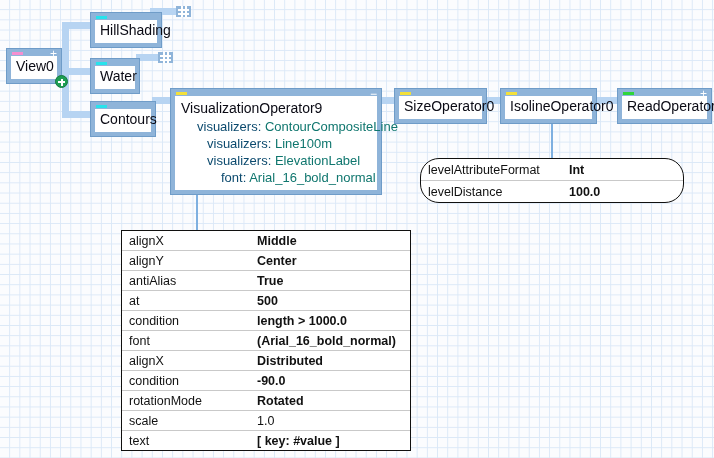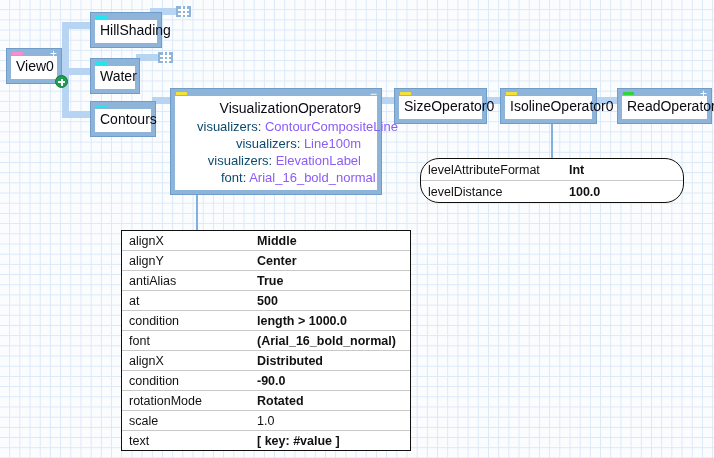--- a/index.html
+++ b/index.html
@@ -69,29 +69,28 @@
     color: #0a0a14;
     font-size: 14px;
     line-height: 19px;
     padding: 1px 5px 3px 5px;
     white-space: nowrap;
   }
 
   
   .node.expanded .body {
     padding: 2px 16px 4px 6px;
-    text-align: right;
   }
   .sub-line {
     font-size: 13px;
     line-height: 17px;
     white-space: nowrap;
   }
   .sub-line .k { color: #0c4a6e; }
-  .sub-line .v { color: #8b5cf6; }
+  .sub-line .v { color: #0f766e; }
   .ind1 { padding-left: 16px; }
   .ind2 { padding-left: 26px; }
   .ind3 { padding-left: 40px; }
 
   
   .collapsed-glyph {
     position: absolute;
     width: 15px;
     height: 11px;
     background: #8fb4d9;

